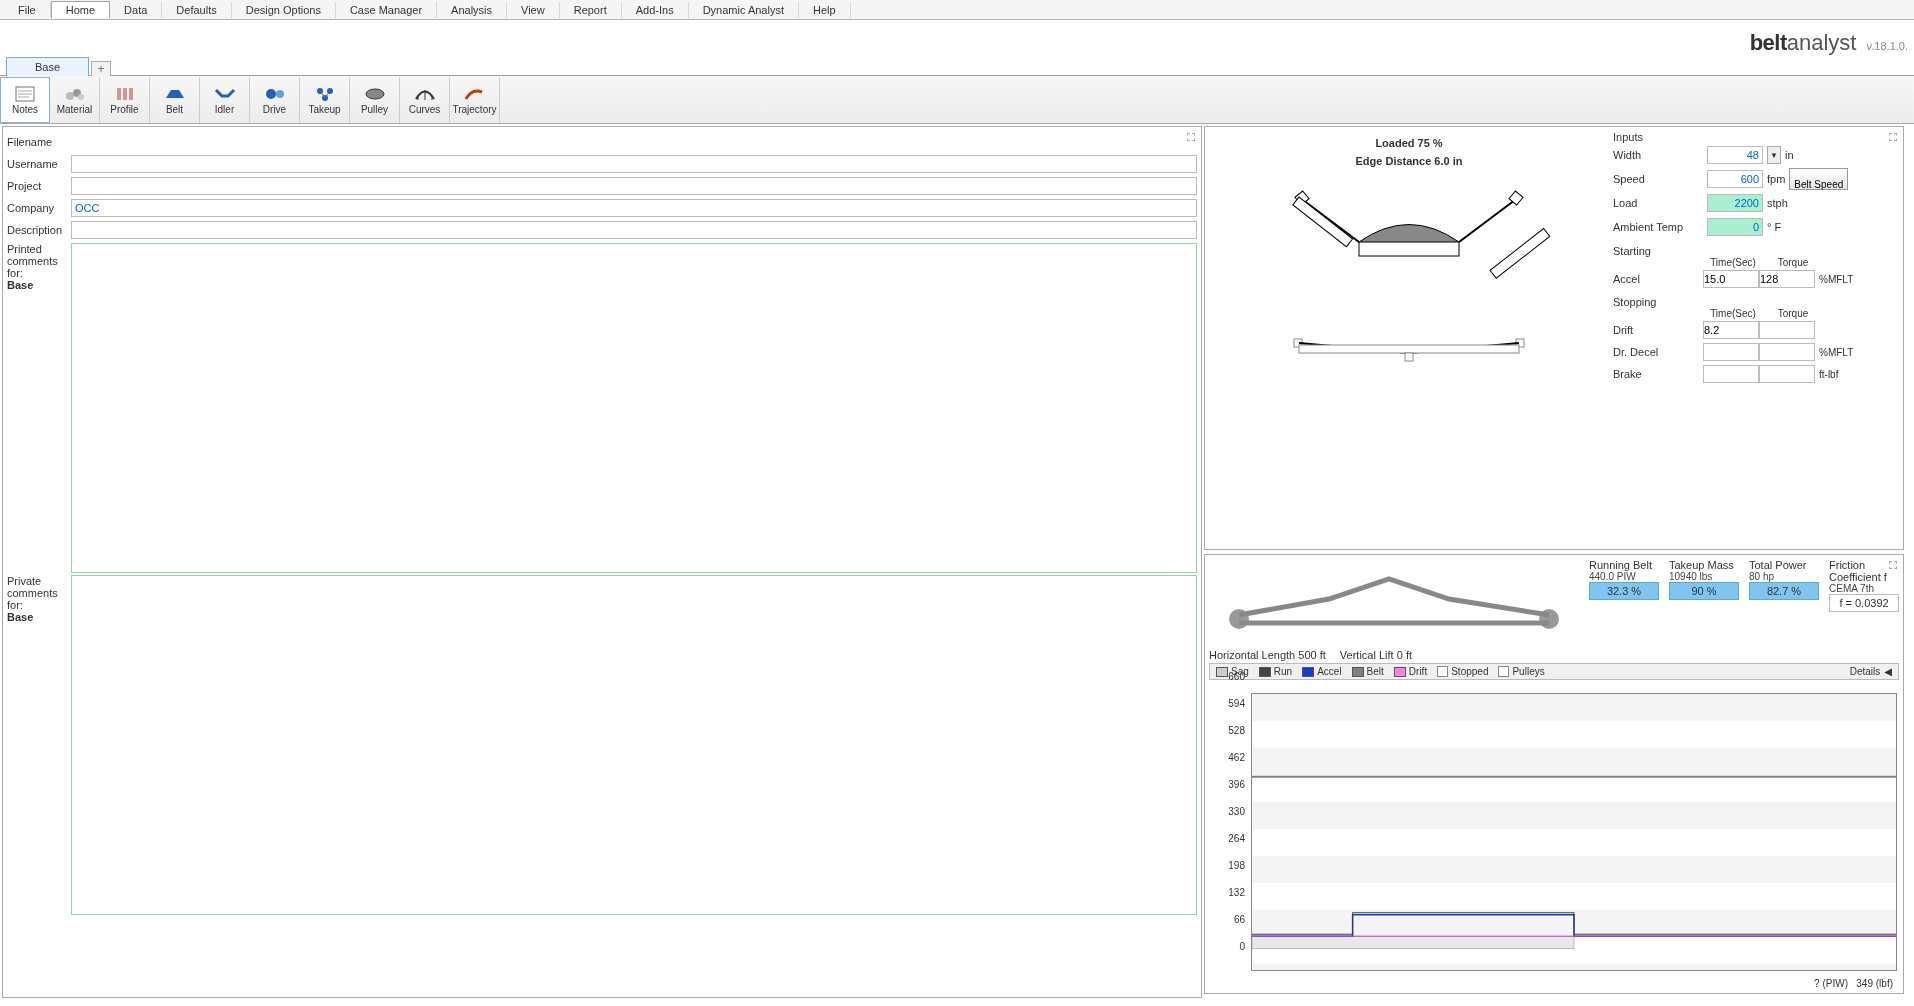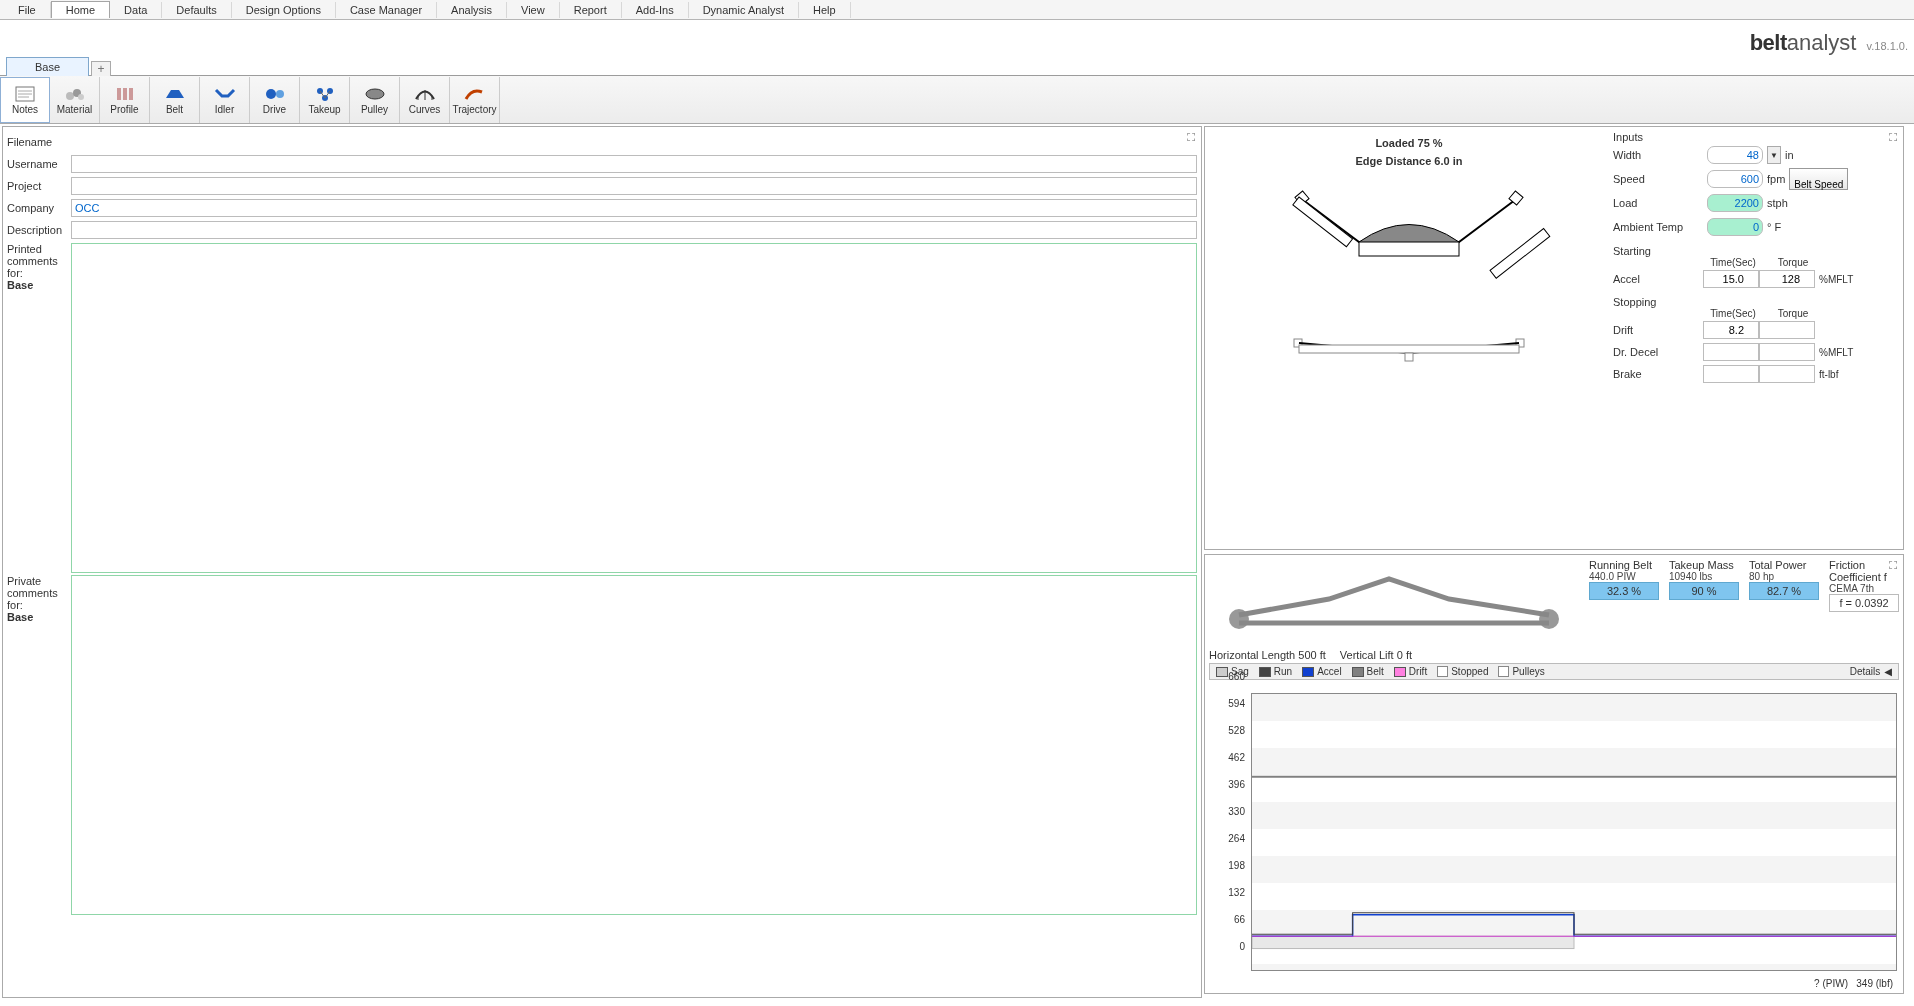--- a/index.html
+++ b/index.html
@@ -153,41 +153,41 @@
   font-size: 11px;
 }
 .crosssec .viz .title { font-weight: 700; margin-top: 6px; }
 .crosssec .inputs { flex: 1; font-size: 11px; padding-left: 4px; }
 .inprow { display: flex; align-items: center; height: 24px; gap: 4px; }
 .inprow .lbl { width: 90px; }
 .inprow input {
   width: 56px; height: 18px; border: 1px solid #bcbcbc;
   text-align: right; padding-right: 3px; font-size: 11px;
 }
-.inprow input.blue { color: #0066cc; background: #fff; border-radius: 7px; }
+.inprow input.blue { color: #0066cc; background: #fff; }
 .inprow input.hl { background: #a8f0d0; }
 .inprow .unit { font-size: 11px; }
 .inprow .dd {
   border: 1px solid #aaa; height: 18px; width: 14px;
   display: flex; align-items: center; justify-content: center;
   font-size: 8px; background: #eee;
 }
 .inprow button {
   border: 1px solid #999; background: linear-gradient(#fff,#e8e8e8);
   font-size: 10px; height: 20px; padding: 10px 4px;
 }
 .inputs .group { font-size: 11px; margin-top: 6px; }
 .inputs .ghead { display: flex; }
 .inputs .ghead span { width: 60px; font-size: 10px; text-align: center; }
 .inputs .ghead .sp { width: 90px; }
 .inputs .grow { display: flex; align-items: center; height: 22px; }
 .inputs .grow .lbl { width: 90px; }
 .inputs .grow input {
   width: 56px; height: 18px; border: 1px solid #bcbcbc;
-  text-align: right; font-size: 11px; padding-right: 14px;
+  font-size: 11px; padding-right: 14px;
 }
 .inputs .grow .u { width: 42px; font-size: 10px; padding-left: 4px; }
 
 .summary {
   display: flex;
   height: 90px;
 }
 .summary .profile {
   width: 380px;
   position: relative;

